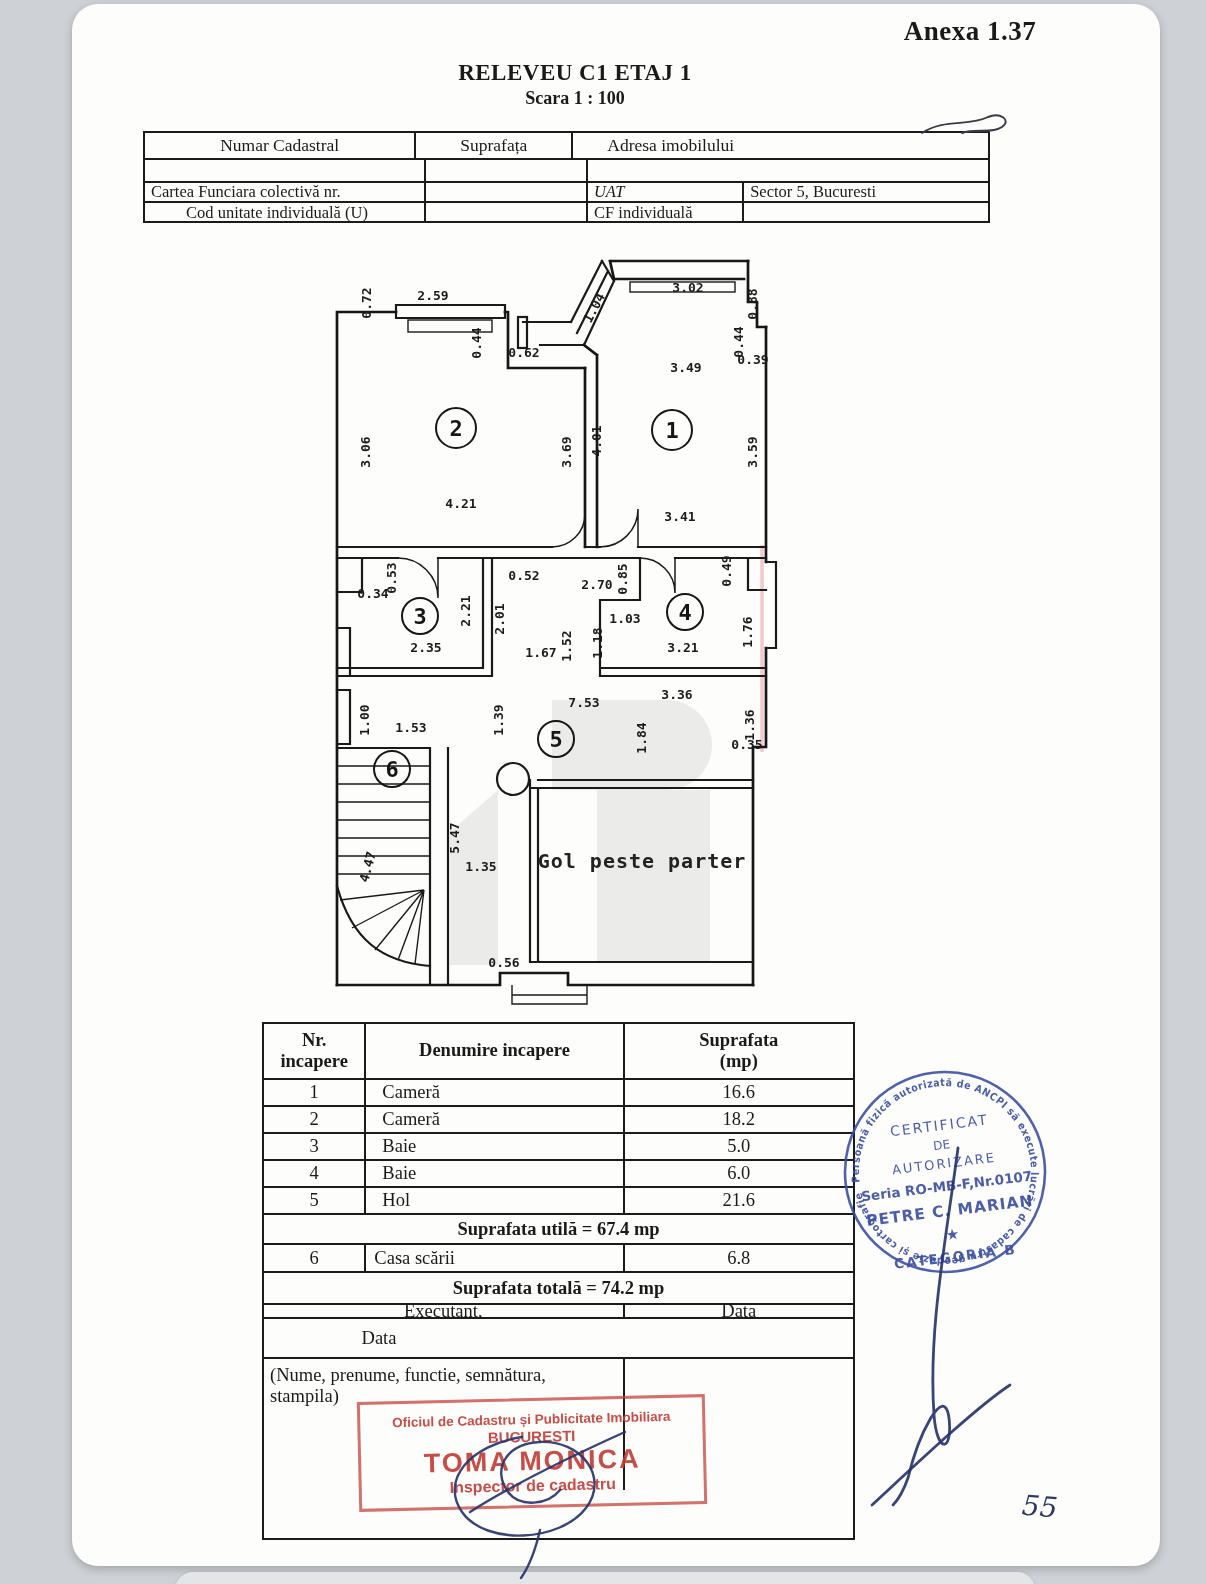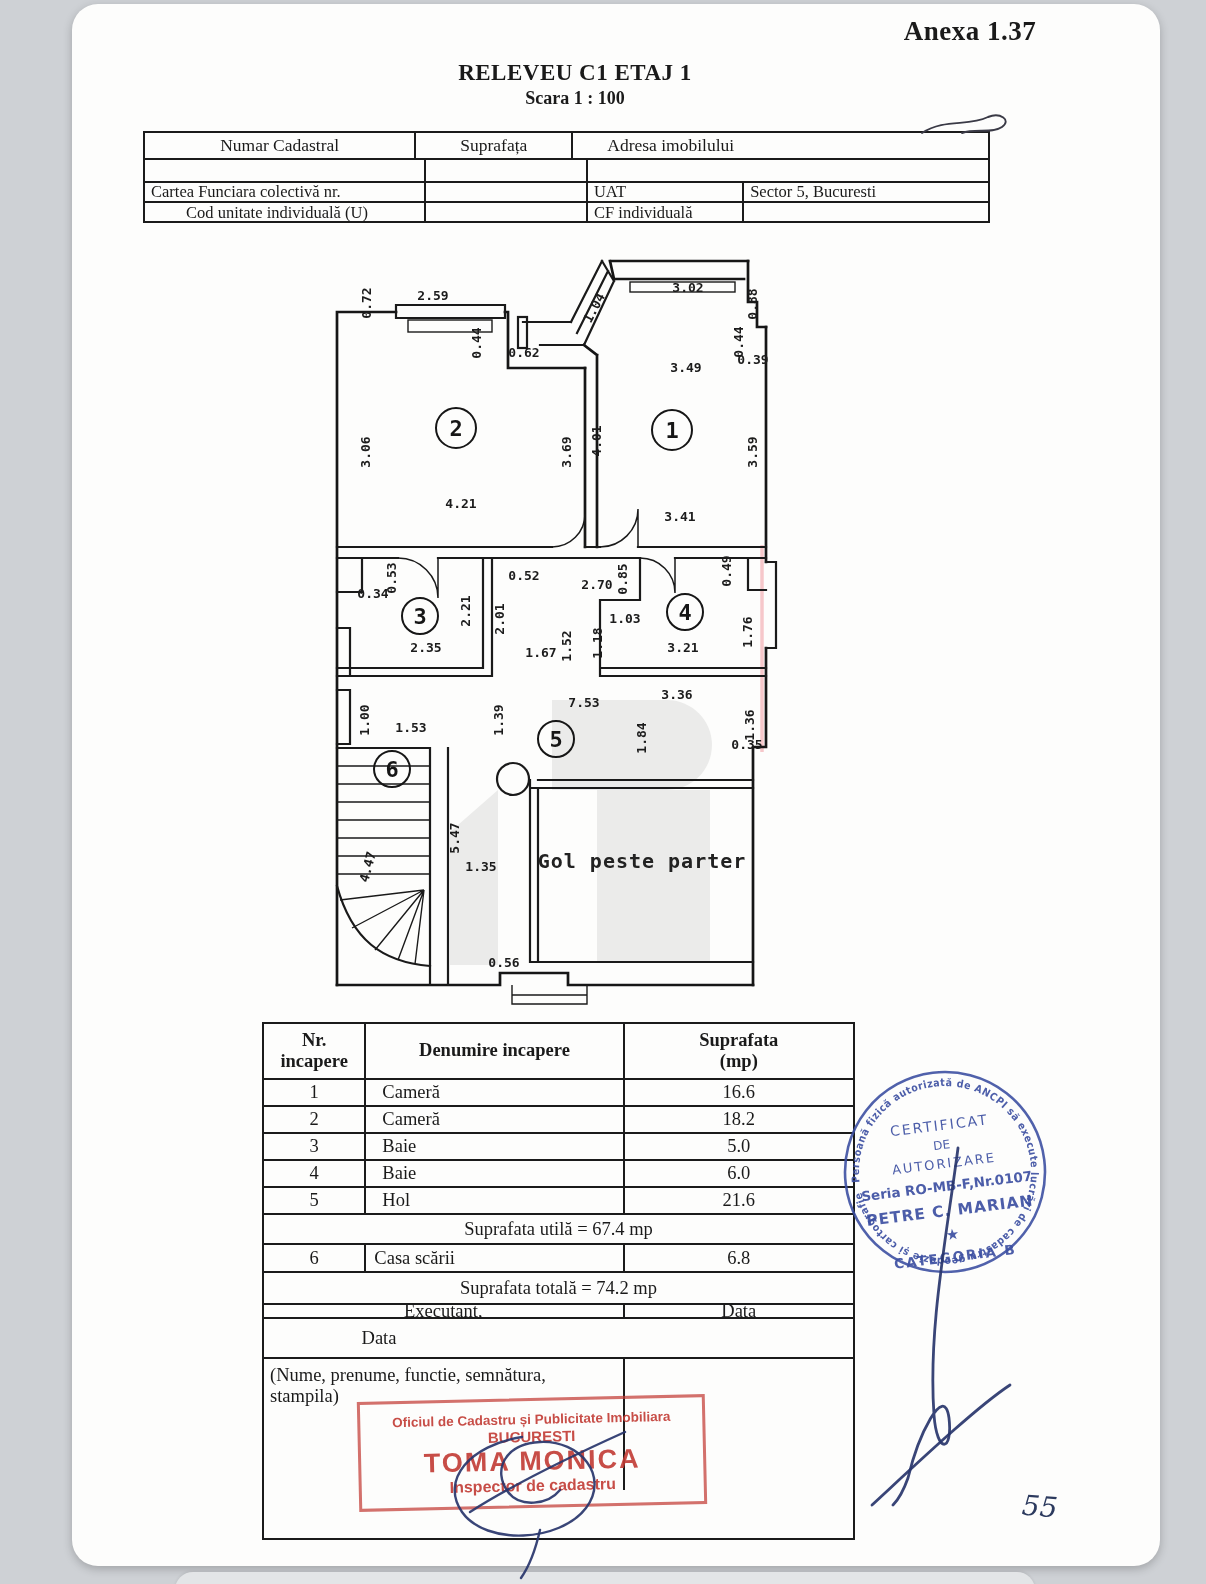--- a/index.html
+++ b/index.html
@@ -19,21 +19,21 @@
   .trow{display:flex;box-sizing:border-box;border-bottom:2.2px solid #1b1b1b;}
   .trow:last-child{border-bottom:none;}
   .tcell{box-sizing:border-box;border-right:2.2px solid #1b1b1b;display:flex;align-items:center;
          font-size:17.5px;padding:0 6px;overflow:hidden;}
   .tcell:last-child{border-right:none;}
   .tc-center{justify-content:center;text-align:center;padding:0 4px;}
   #toptable{left:143px;top:131px;width:847px;height:92px;}
   #roomtable{left:262px;top:1022px;width:593px;height:518px;font-size:18px;}
   #roomtable .tcell{font-size:18.5px;}
   .hdr2{white-space:pre-line;line-height:1.15;text-align:center;justify-content:center;font-weight:bold;font-size:19px;}
-  .mergedrow{justify-content:center;font-weight:normal;font-size:19.5px;width:100%;}
+  .mergedrow{justify-content:center;font-weight:bold;font-size:19.5px;width:100%;}
   .capcell{align-items:flex-start;justify-content:center;padding-top:6px;font-size:15px;}
   
   #plan{position:absolute;left:323px;top:243px;}
   .wallT{stroke:#161616;stroke-width:2.7;fill:none;stroke-linecap:square;}
   .wallM{stroke:#1a1a1a;stroke-width:2.2;fill:none;stroke-linecap:square;}
   .thin{stroke:#1a1a1a;stroke-width:1.4;fill:none;}
   .door{stroke:#1a1a1a;stroke-width:1.5;fill:none;}
   .dim{font-family:"DejaVu Sans Mono",monospace;font-weight:bold;font-size:13px;
        fill:#1c1c1c;text-anchor:middle;}
   .roomnum{font-family:"DejaVu Sans Mono",monospace;font-weight:bold;font-size:22px;
@@ -80,21 +80,21 @@
     <div class="tcell" style="width:402px;margin-left:28px;">Adresa imobilului</div>
   </div>
   <div class="trow" style="height:23px;">
     <div class="tcell" style="width:282px;"></div>
     <div class="tcell" style="width:163px;"></div>
     <div class="tcell" style="width:402px;"></div>
   </div>
   <div class="trow" style="height:20px;">
     <div class="tcell" style="width:282px;font-size:16.5px;">Cartea Funciara colectivă nr.</div>
     <div class="tcell" style="width:163px;"></div>
-    <div class="tcell" style="width:157px;font-size:16.5px;">UAT</div>
+    <div class="tcell" style="width:157px;font-size:16.5px;font-style:italic;">UAT</div>
     <div class="tcell" style="width:245px;font-size:16.5px;">Sector 5, Bucuresti</div>
   </div>
   <div class="trow" style="height:19px;">
     <div class="tcell" style="width:282px;font-size:16.5px;padding-left:41px;">Cod unitate individuală (U)</div>
     <div class="tcell" style="width:163px;"></div>
     <div class="tcell" style="width:157px;font-size:16.5px;">CF individuală</div>
     <div class="tcell" style="width:245px;"></div>
   </div>
 </div>
 

